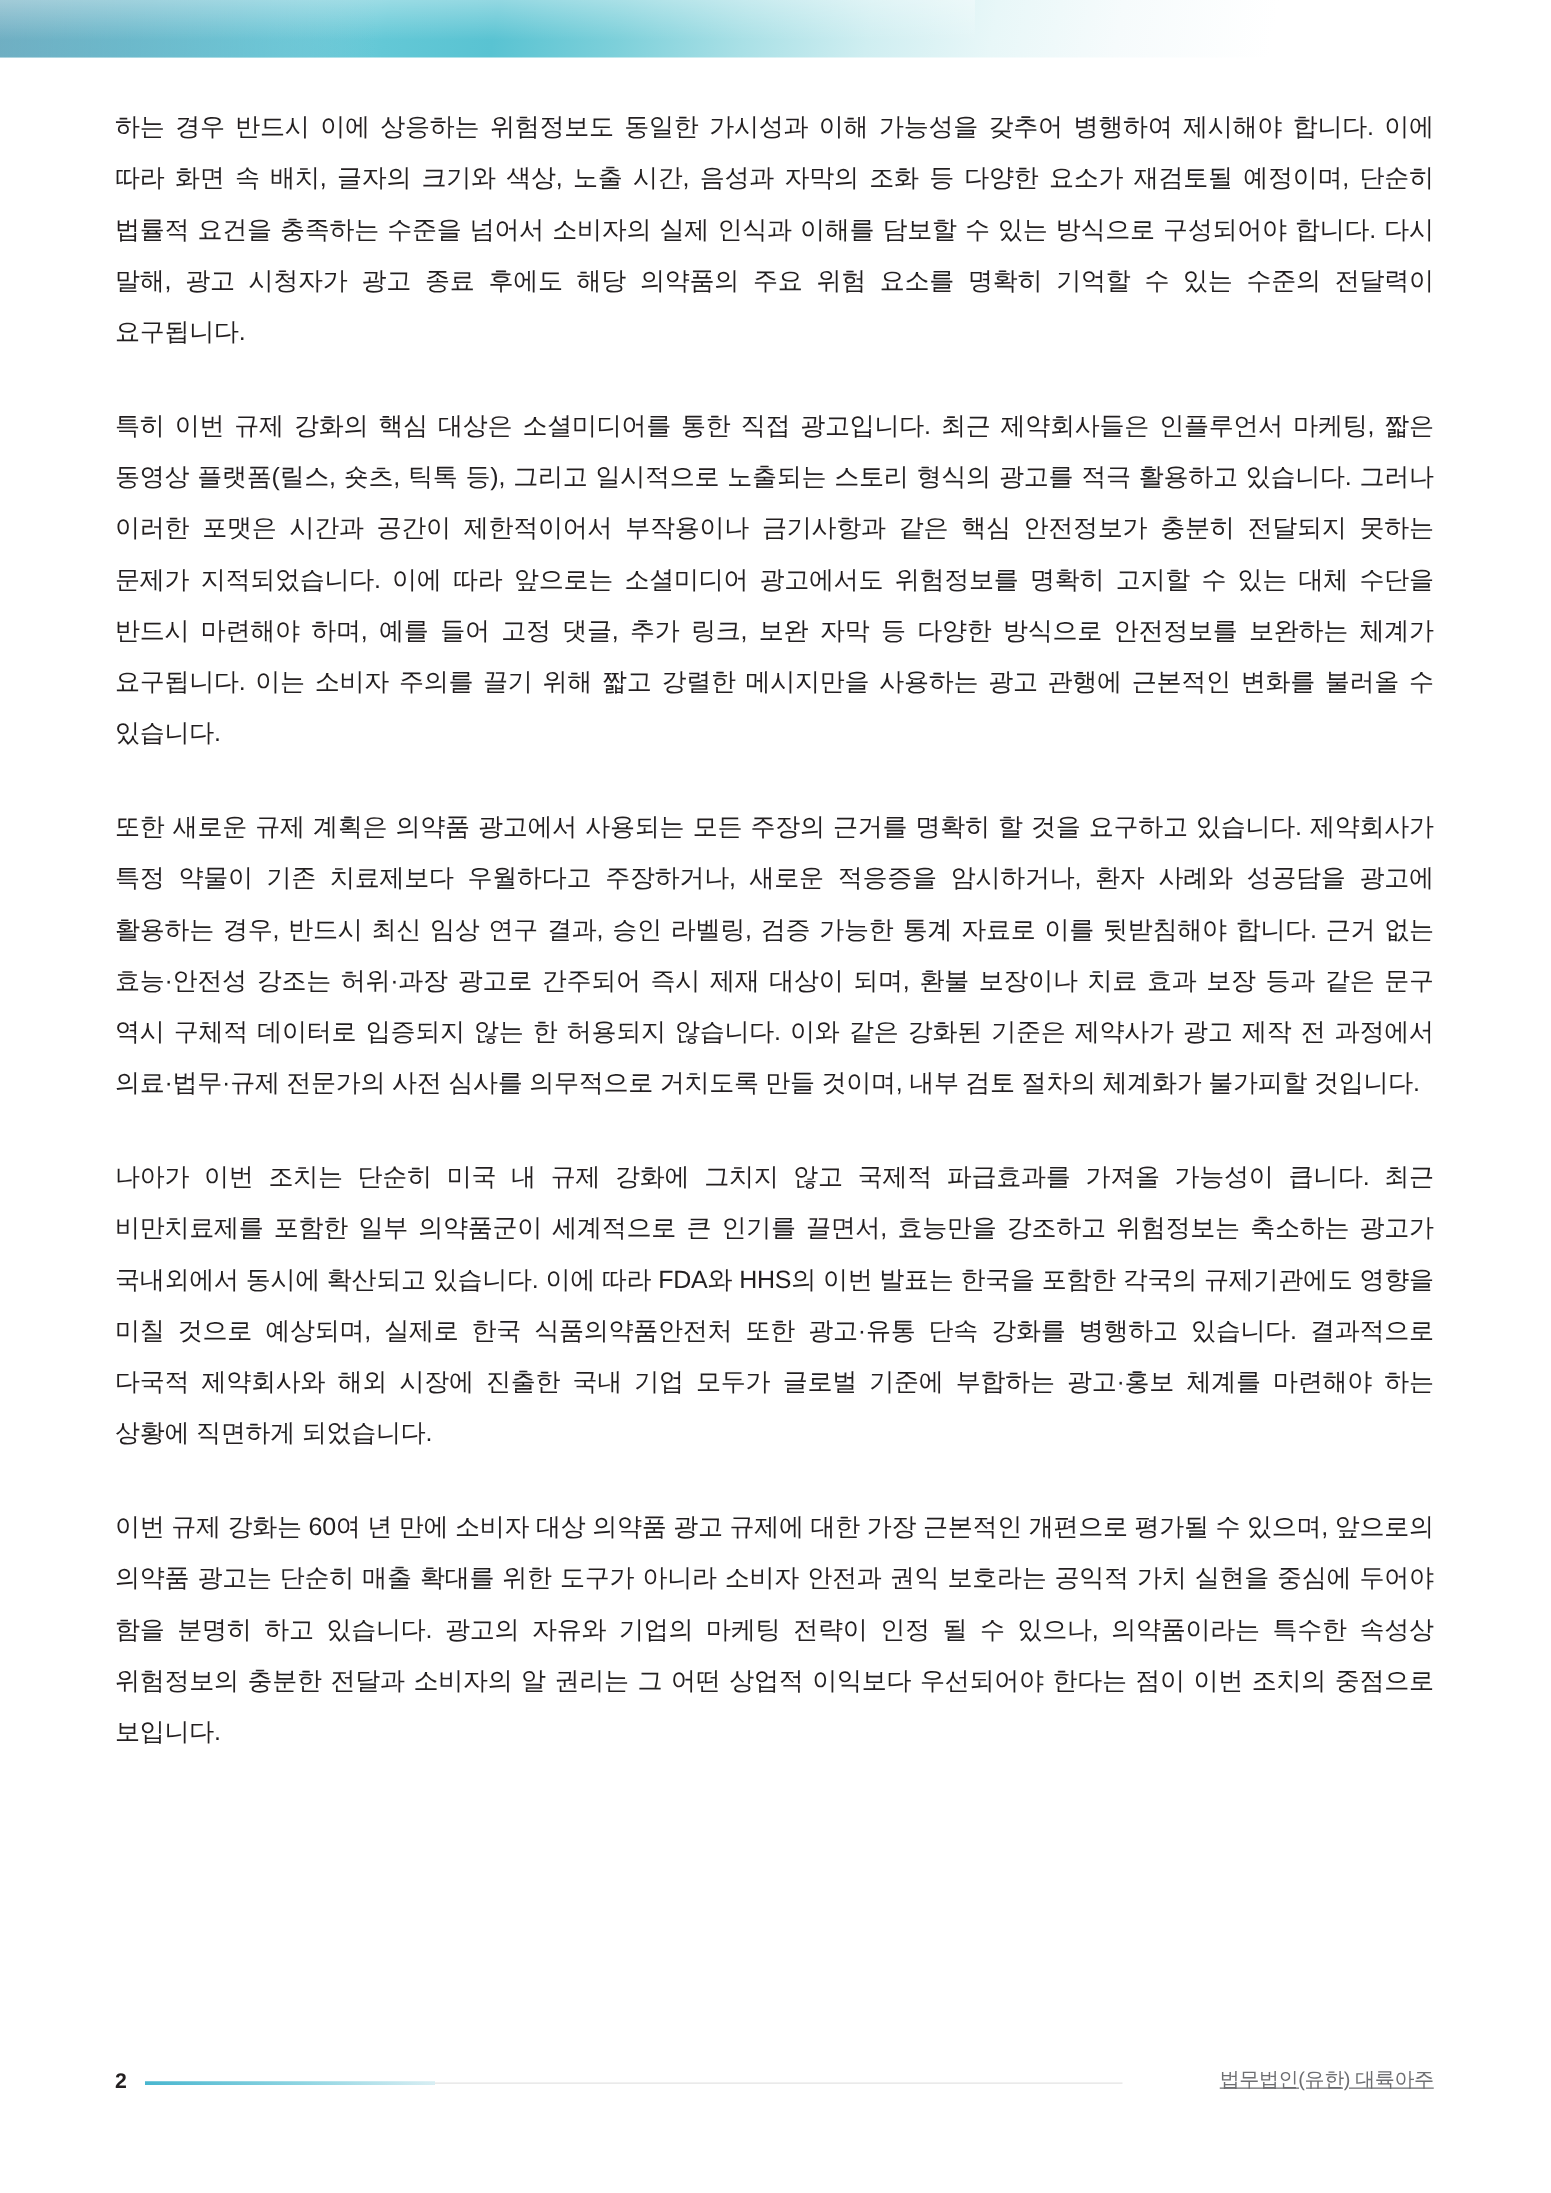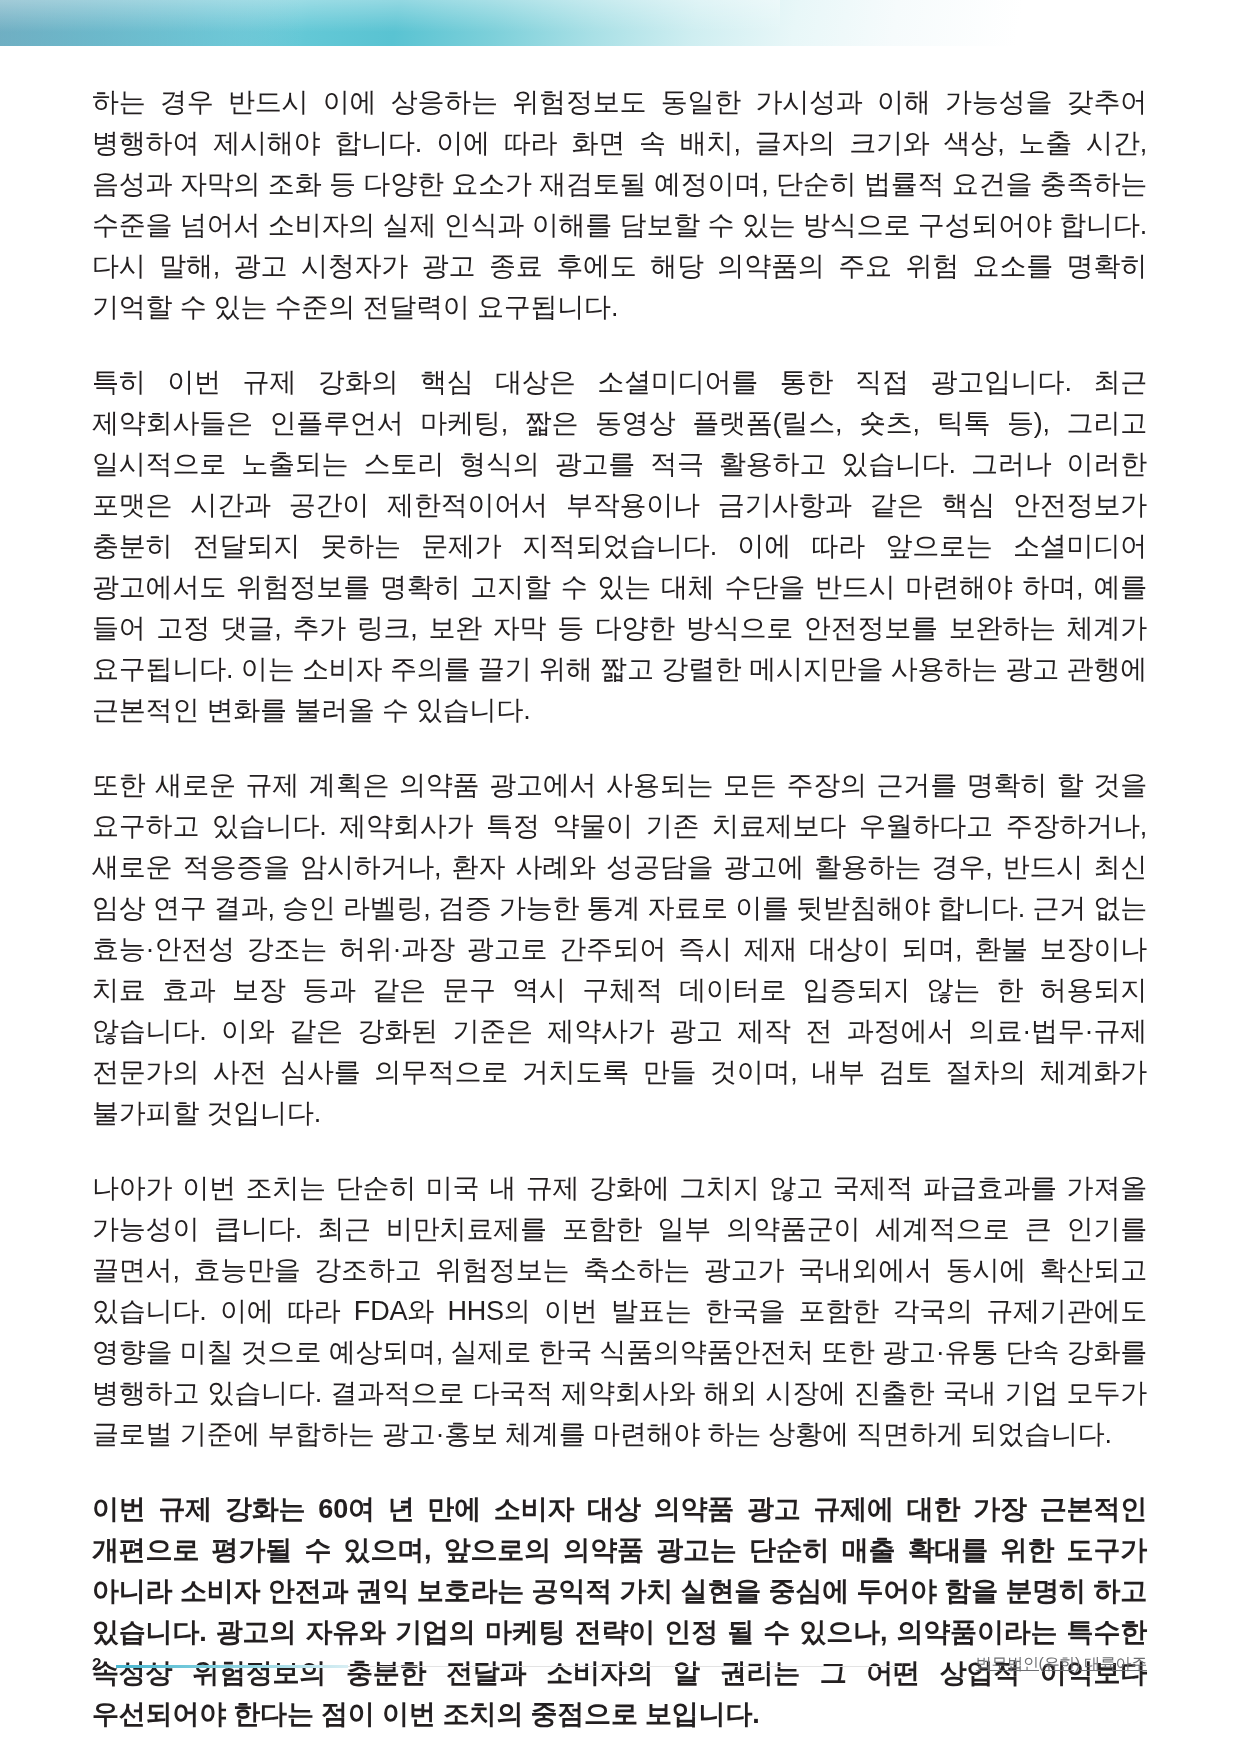--- a/index.html
+++ b/index.html
@@ -59,31 +59,30 @@
 
   .content {
     position: absolute;
     left: 92px;
     top: 82px;
     width: 1055px;
   }
 
   p.para {
     margin: 0 0 34px 0;
-    font-size: 27px;
+    font-size: 20px;
     line-height: 41px;
     color: #231f20;
     text-align: justify;
     text-justify: inter-character;
     letter-spacing: -0.2px;
     word-break: keep-all;
   }
   p.para:last-child {
     margin-bottom: 0;
-    font-weight: bold;
   }
 
   
   .footer {
     position: absolute;
     left: 92px;
     bottom: 78px;
     width: 1055px;
     height: 22px;
   }

